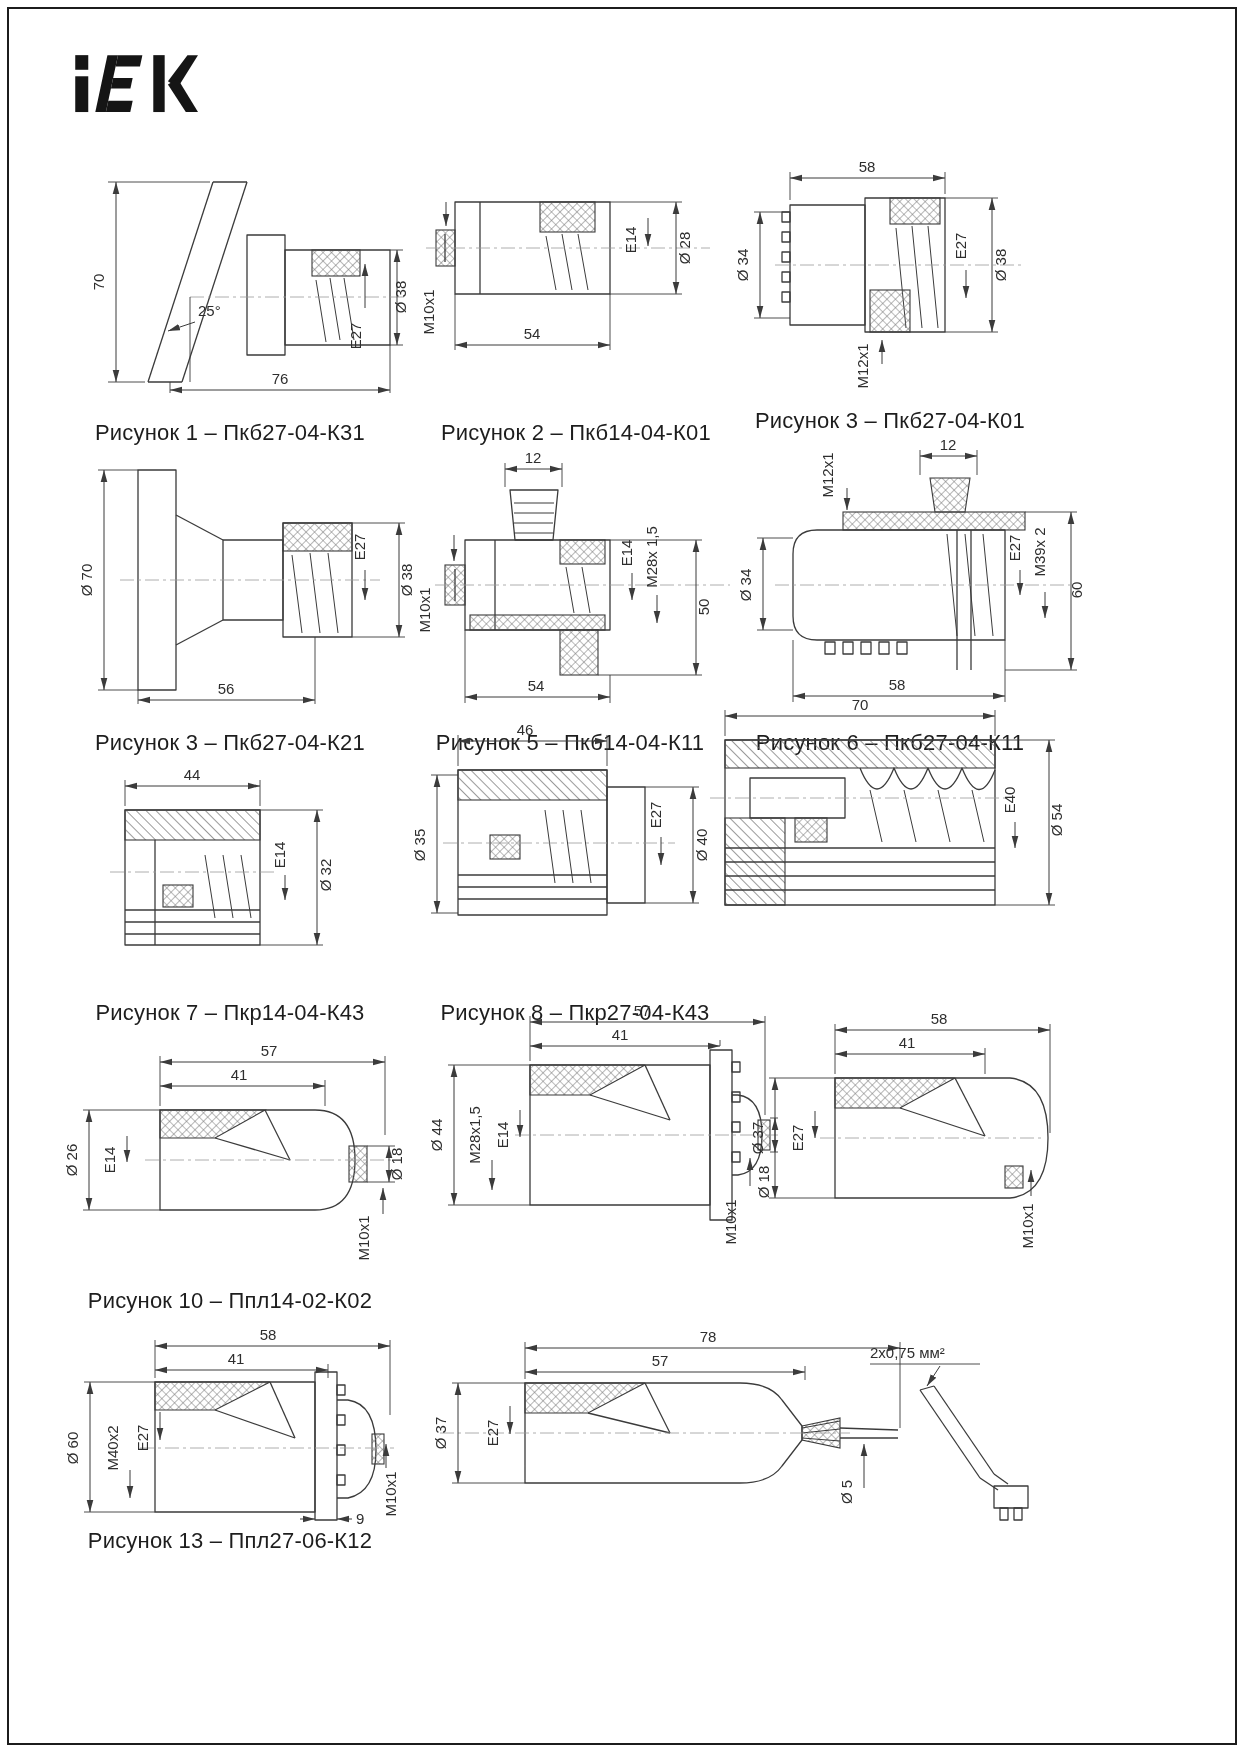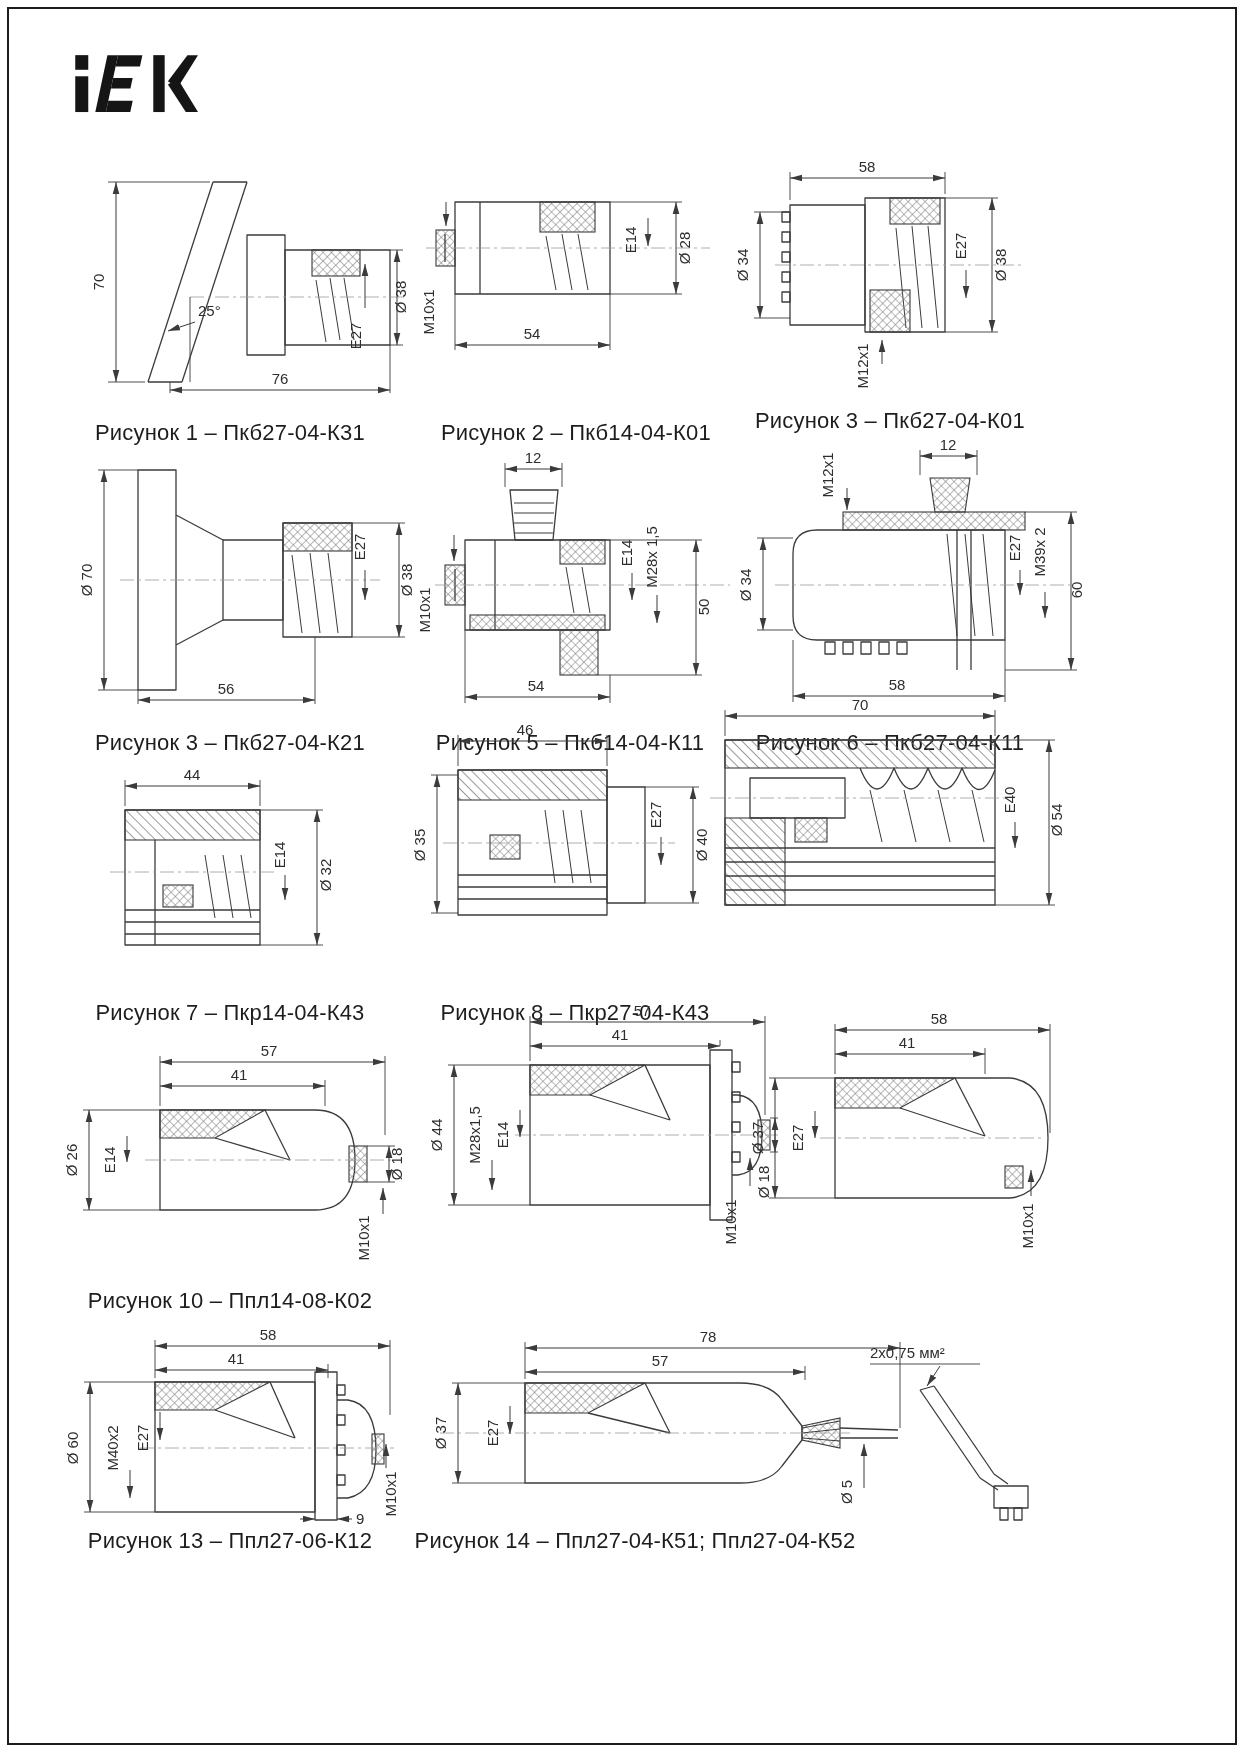--- a/index.html
+++ b/index.html
@@ -393,21 +393,21 @@
       <line class="dl" x1="72" y1="96" x2="72" y2="122" marker-end="url(#arr)"></line>
       <text class="dim" transform="rotate(-90 60 120)" x="60" y="120">E14</text>
       <line class="el" x1="312" y1="106" x2="340" y2="106"></line>
       <line class="el" x1="312" y1="142" x2="340" y2="142"></line>
       <line class="dl" x1="334" y1="106" x2="334" y2="142" marker-start="url(#arr)" marker-end="url(#arr)"></line>
       <text class="dim" transform="rotate(-90 347 124)" x="347" y="124">Ø 18</text>
       <line class="dl" x1="328" y1="174" x2="328" y2="148" marker-end="url(#arr)"></line>
       <text class="dim" transform="rotate(-90 314 198)" x="314" y="198">M10x1</text>
     </g>
   </svg>
-  <div class="cap" style="left:55px;top:1288px;width:350px">Рисунок 10 – Ппл14-08-К02</div>
+  <div class="cap" style="left:55px;top:1288px;width:350px">Рисунок 10 – Ппл14-02-К02</div>
 
   <svg class="fig" style="left:420px;top:1000px" width="360" height="265">
     <g>
       <rect class="bl" x="110" y="65" width="180" height="140"></rect>
       <rect class="bl" x="290" y="50" width="22" height="170"></rect>
       <rect class="bl" x="312" y="62" width="8" height="10"></rect>
       <rect class="bl" x="312" y="92" width="8" height="10"></rect>
       <rect class="bl" x="312" y="122" width="8" height="10"></rect>
       <rect class="bl" x="312" y="152" width="8" height="10"></rect>
       <path class="bl" d="M312,95 L318,95 Q342,98 342,135 Q342,172 318,175 L312,175"></path>
@@ -546,15 +546,14 @@
       <text class="dim" transform="rotate(-90 26 105)" x="26" y="105">Ø 37</text>
       <line class="dl" x1="90" y1="78" x2="90" y2="106" marker-end="url(#arr)"></line>
       <text class="dim" transform="rotate(-90 78 105)" x="78" y="105">E27</text>
       <line class="dl" x1="444" y1="160" x2="444" y2="116" marker-end="url(#arr)"></line>
       <text class="dim" transform="rotate(-90 432 164)" x="432" y="164">Ø 5</text>
       <text class="dim st" x="450" y="30">2x0,75 мм²</text>
       <line class="el" x1="450" y1="36" x2="560" y2="36"></line>
       <line class="dl" x1="520" y1="38" x2="507" y2="58" marker-end="url(#arr)"></line>
     </g>
   </svg>
-  <div class="cap" style="left:335px;top:1528px;width:600px">Рисунок 14 – Ппл27-04-К51; Ппл27-04-К52</div>
 
 </div>
 
 </body></html>

